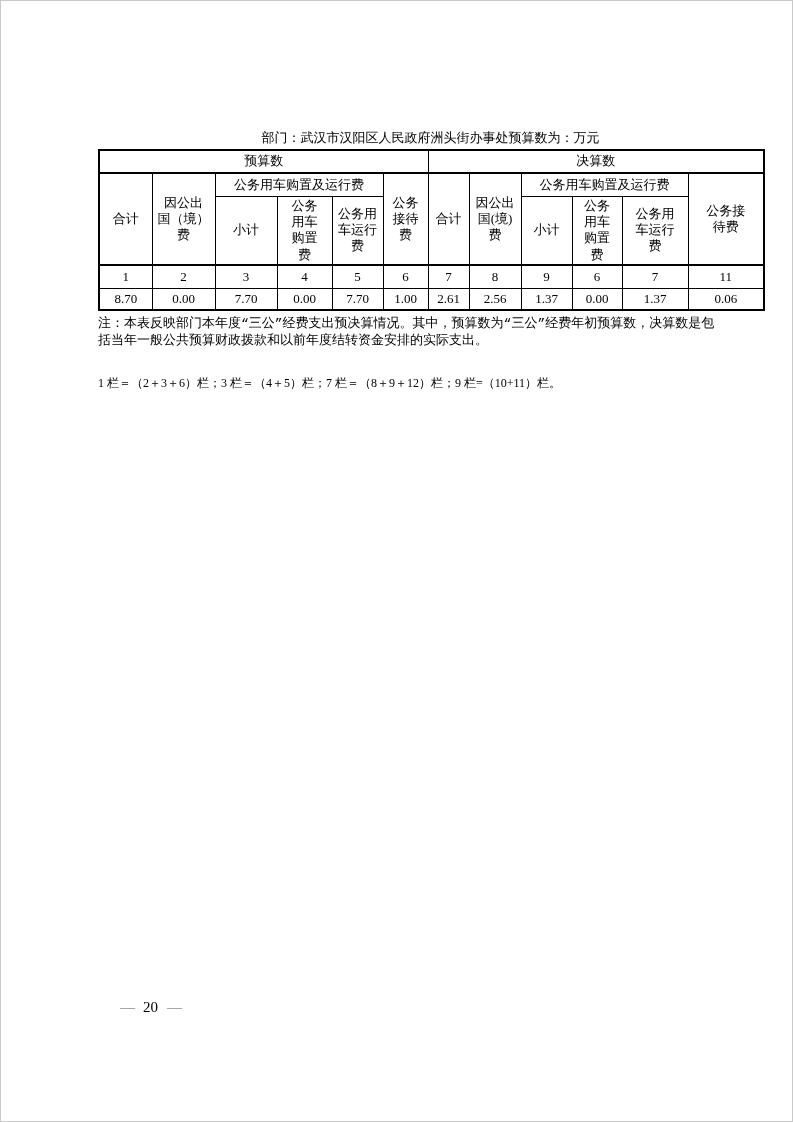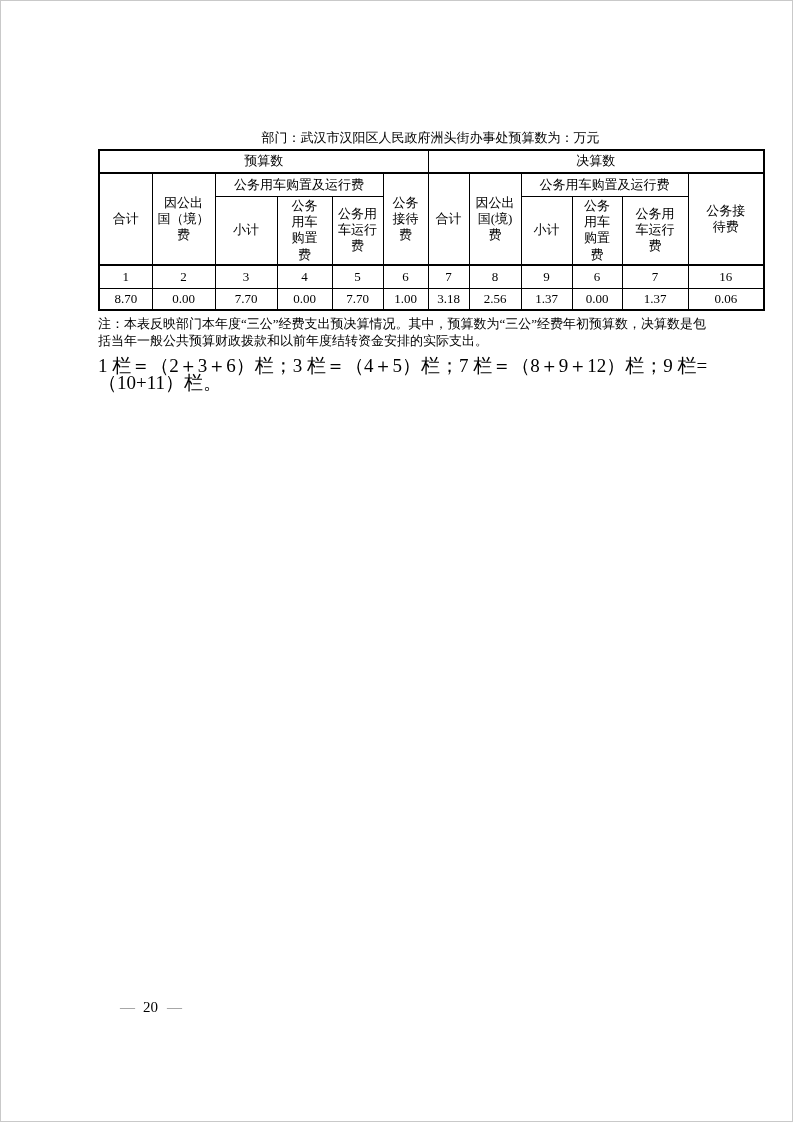--- a/index.html
+++ b/index.html
@@ -58,25 +58,26 @@
   tr.label-row td { height: 69px; }
   tr.num-row td { height: 23px; border-top: 2px solid #000; }
   tr.val-row td { height: 22px; margin-top: 15px; }
   td.multiline { white-space: pre-line; }
 
   .note {
     font-size: 13px;
     line-height: 17px;
     margin-top: 4px;
     white-space: pre-line;
+    font-family: Liberation Mono, monospace;
   }
   .formula {
-    font-size: 19px;
+    font-size: 12px;
     line-height: 17px;
-    margin-top: 8px;
+    margin-top: 26px;
   }
 
   .page-footer {
     position: absolute;
     left: 119px;
     top: 998px;
     font-size: 15px;
     display: flex;
     align-items: center;
     gap: 9px;
@@ -155,30 +156,30 @@
         <td>2</td>
         <td>3</td>
         <td>4</td>
         <td>5</td>
         <td>6</td>
         <td>7</td>
         <td>8</td>
         <td>9</td>
         <td>6</td>
         <td>7</td>
-        <td>16</td>
+        <td>11</td>
       </tr>
       <tr class="val-row">
         <td>8.70</td>
         <td>0.00</td>
         <td>7.70</td>
         <td>0.00</td>
         <td>7.70</td>
         <td>1.00</td>
-        <td>3.18</td>
+        <td>2.61</td>
         <td>2.56</td>
         <td>1.37</td>
         <td>0.00</td>
         <td>1.37</td>
         <td>0.06</td>
       </tr>
     </tbody>
       </table>
 
     <div class="note">注：本表反映部门本年度“三公”经费支出预决算情况。其中，预算数为“三公”经费年初预算数，决算数是包

